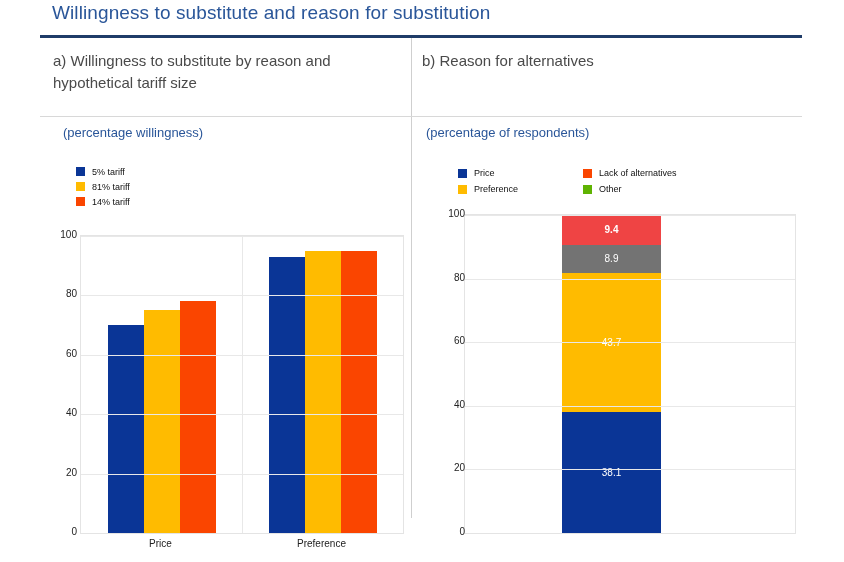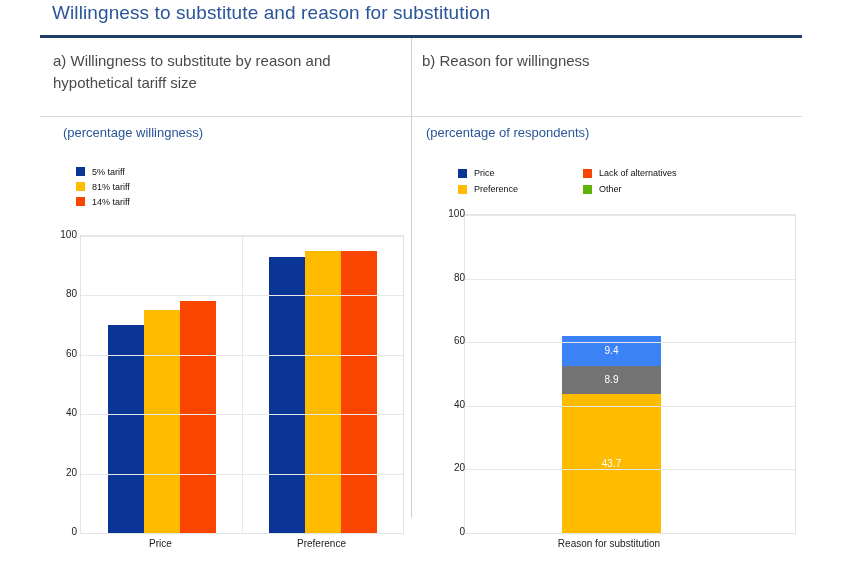--- a/index.html
+++ b/index.html
@@ -97,21 +97,21 @@
 </head>
 <body>
 
 <div class="page">
 
   <div class="title">Willingness to substitute and reason for substitution</div>
   <div class="title-rule"></div>
 
   <div class="hdr-row">
     <div class="hdr-cell hdr-a">a) Willingness to substitute by reason and hypothetical tariff size</div>
-    <div class="hdr-cell hdr-b">b) Reason for willingness</div>
+    <div class="hdr-cell hdr-b">b) Reason for alternatives</div>
   </div>
   <div class="vdiv"></div>
   <div class="hdiv"></div>
 
   <div class="units units-a">(percentage willingness)</div>
   <div class="units units-b">(percentage of respondents)</div>
 
   <div class="legend legend-a" id="legendA">
       <div class="lrow">
         <span class="sw" style="background: rgb(10, 53, 150);"></span>
@@ -178,40 +178,42 @@
       </div>
     <div id="xlabsA">
         <div class="xlabA" style="left: 42px; width: 161px;">Price</div>
         <div class="xlabA" style="left: 203px; width: 161px;">Preference</div>
       </div>
   </div>
 
   <div class="chartB">
     <div class="plotB" id="plotB">
       <div class="stack" id="stackB">
+          <div class="seg" style="background: rgb(10, 53, 150); height: 121.158px;">
+            <span class="seglab">38.1</span>
+          </div>
           <div class="seg" style="background: rgb(255, 187, 0); height: 138.966px;">
             <span class="seglab">43.7</span>
           </div>
           <div class="seg" style="background: #737373; height: 28.302px;">
             <span class="seglab">8.9</span>
           </div>
-          <div class="seg" style="background: #3b82f6; height: 29.892px;">
+          <div class="seg" style="background: #ef4444; height: 29.892px; font-weight: bold;">
             <span class="seglab">9.4</span>
           </div>
         </div>
     <div class="gl" style="top: 254.4px;"></div>
         <div class="gl" style="top: 190.8px;"></div>
         <div class="gl" style="top: 127.2px;"></div>
         <div class="gl" style="top: 63.6px;"></div>
         <div class="gl" style="top: 0px;"></div>
       </div>
     <div id="yticksB">
         <div class="ytickB" style="top: 326px;">0</div>
         <div class="ytickB" style="top: 262.4px;">20</div>
         <div class="ytickB" style="top: 198.8px;">40</div>
         <div class="ytickB" style="top: 135.2px;">60</div>
         <div class="ytickB" style="top: 71.6px;">80</div>
         <div class="ytickB" style="top: 8px;">100</div>
       </div>
-    <div class="xlabB">Reason for substitution</div>
   </div>
 
 </div>
 
 </body></html>

